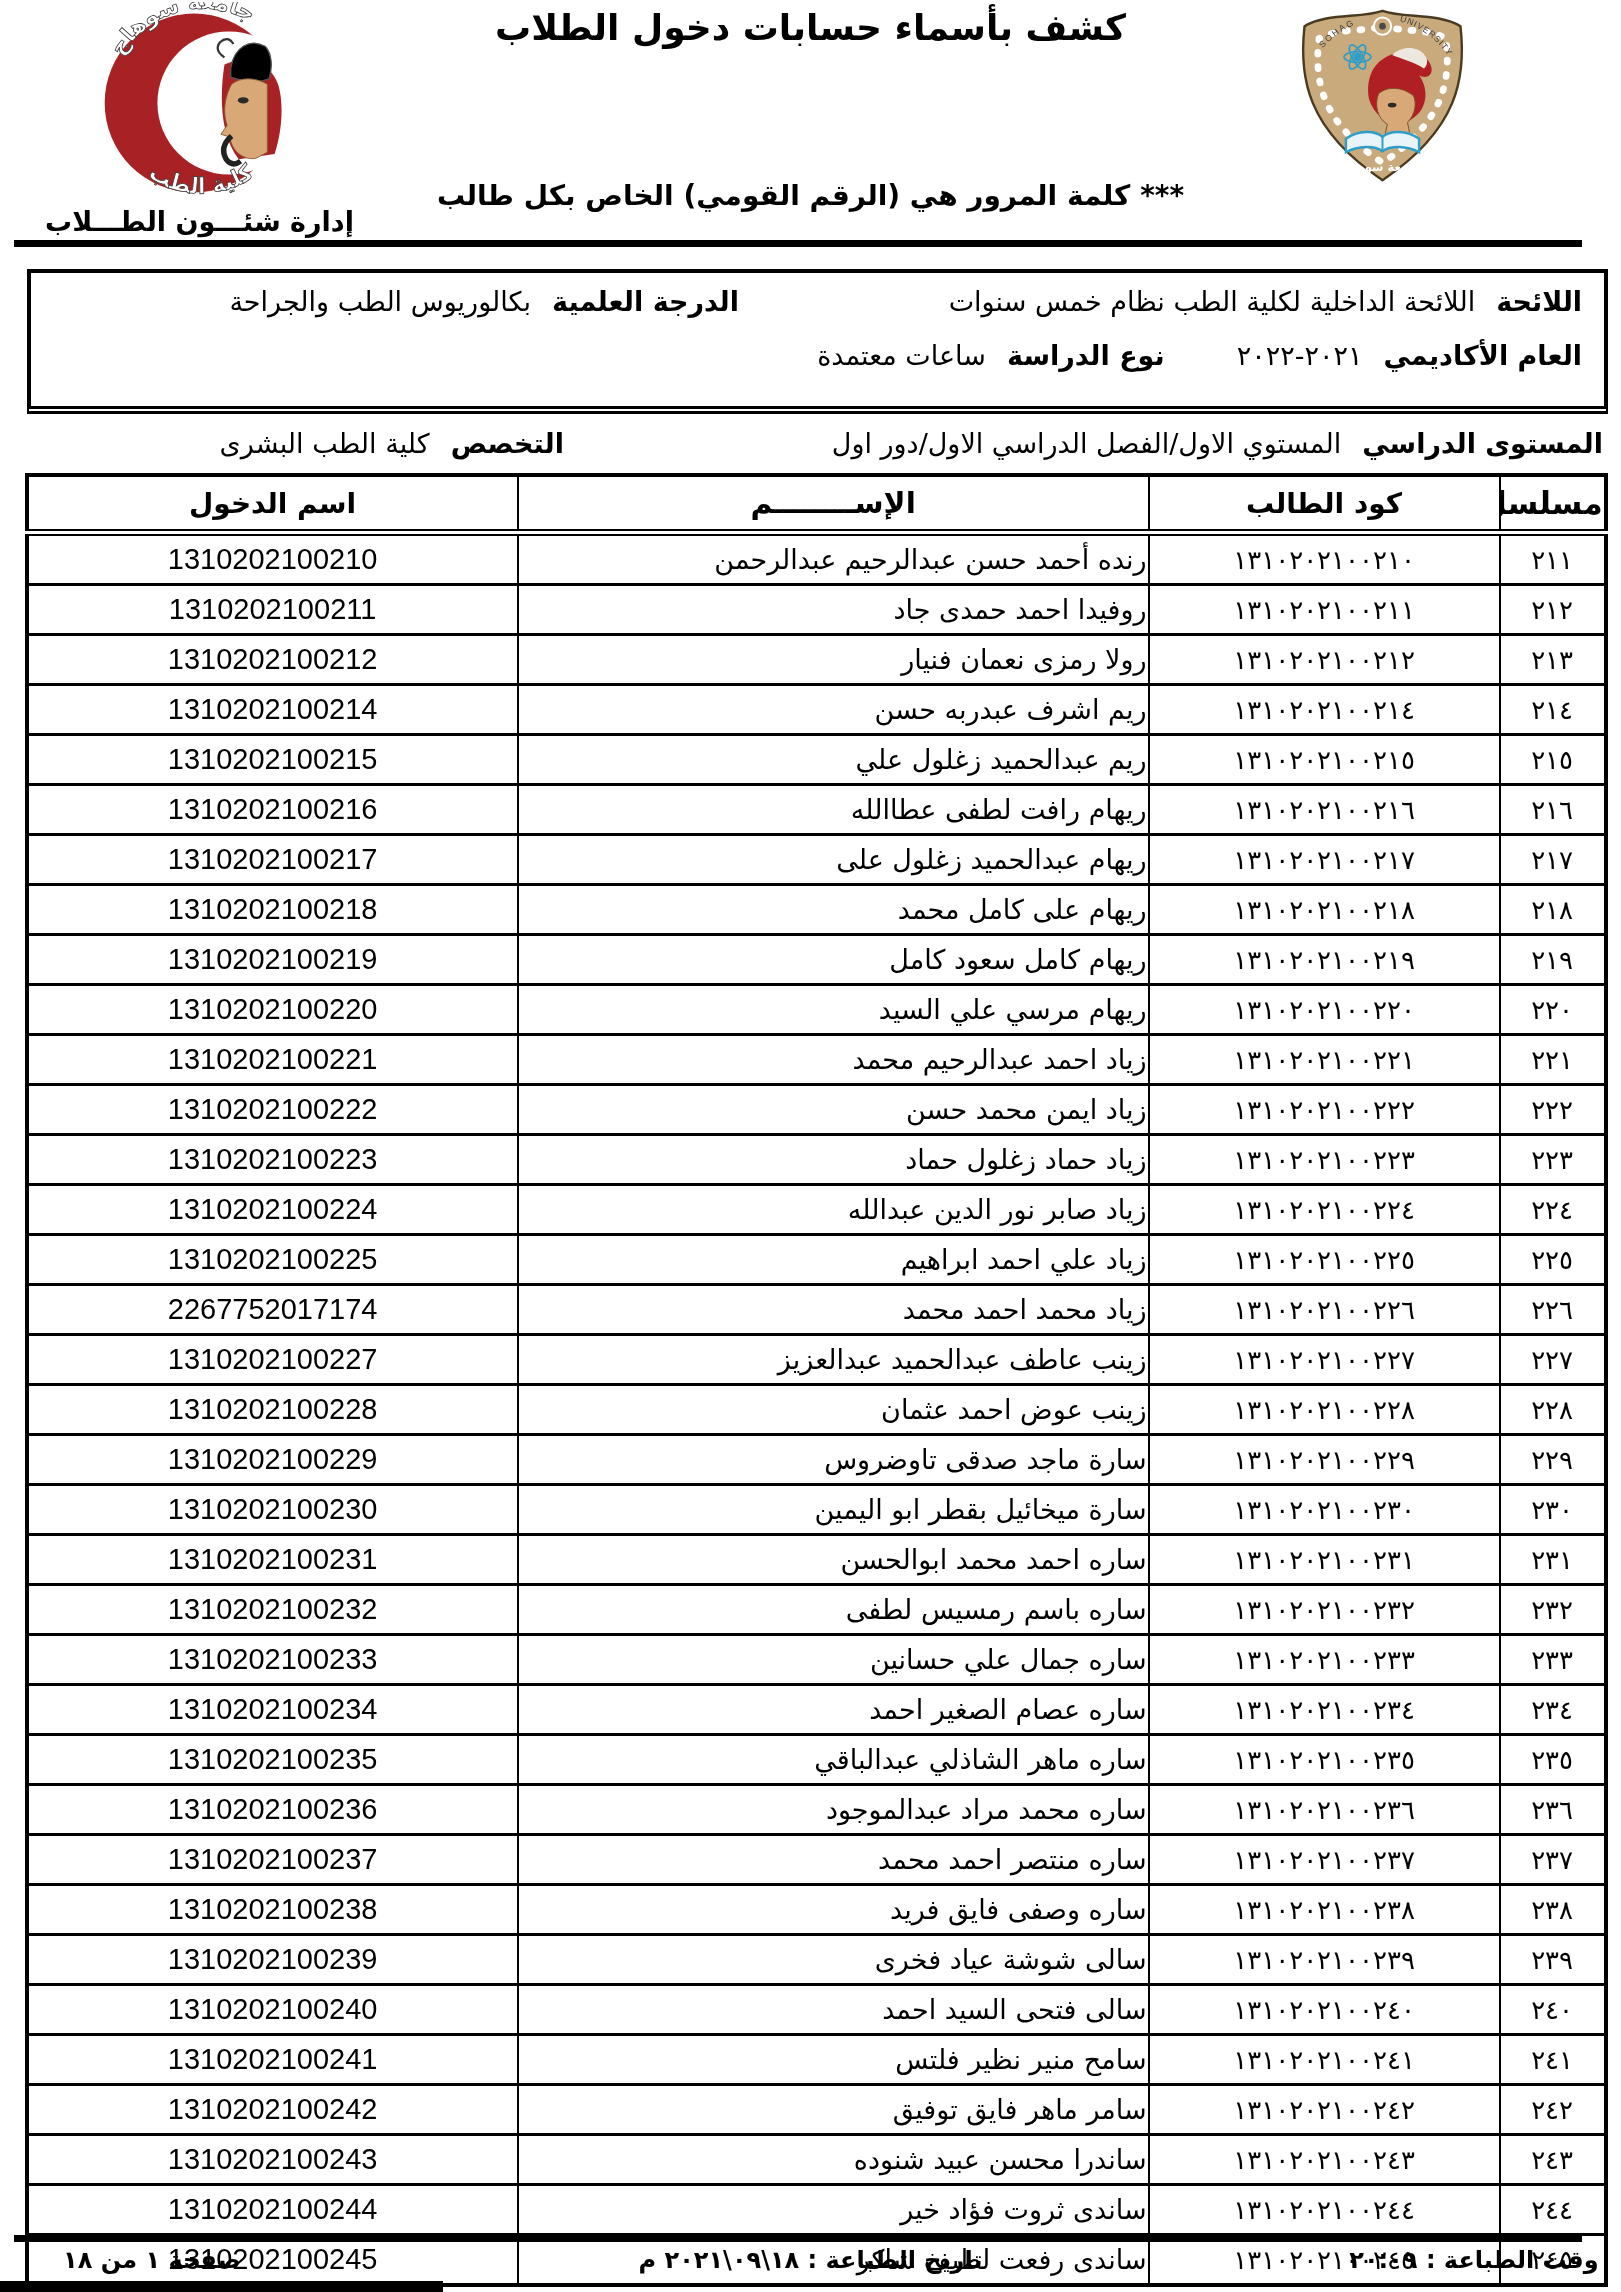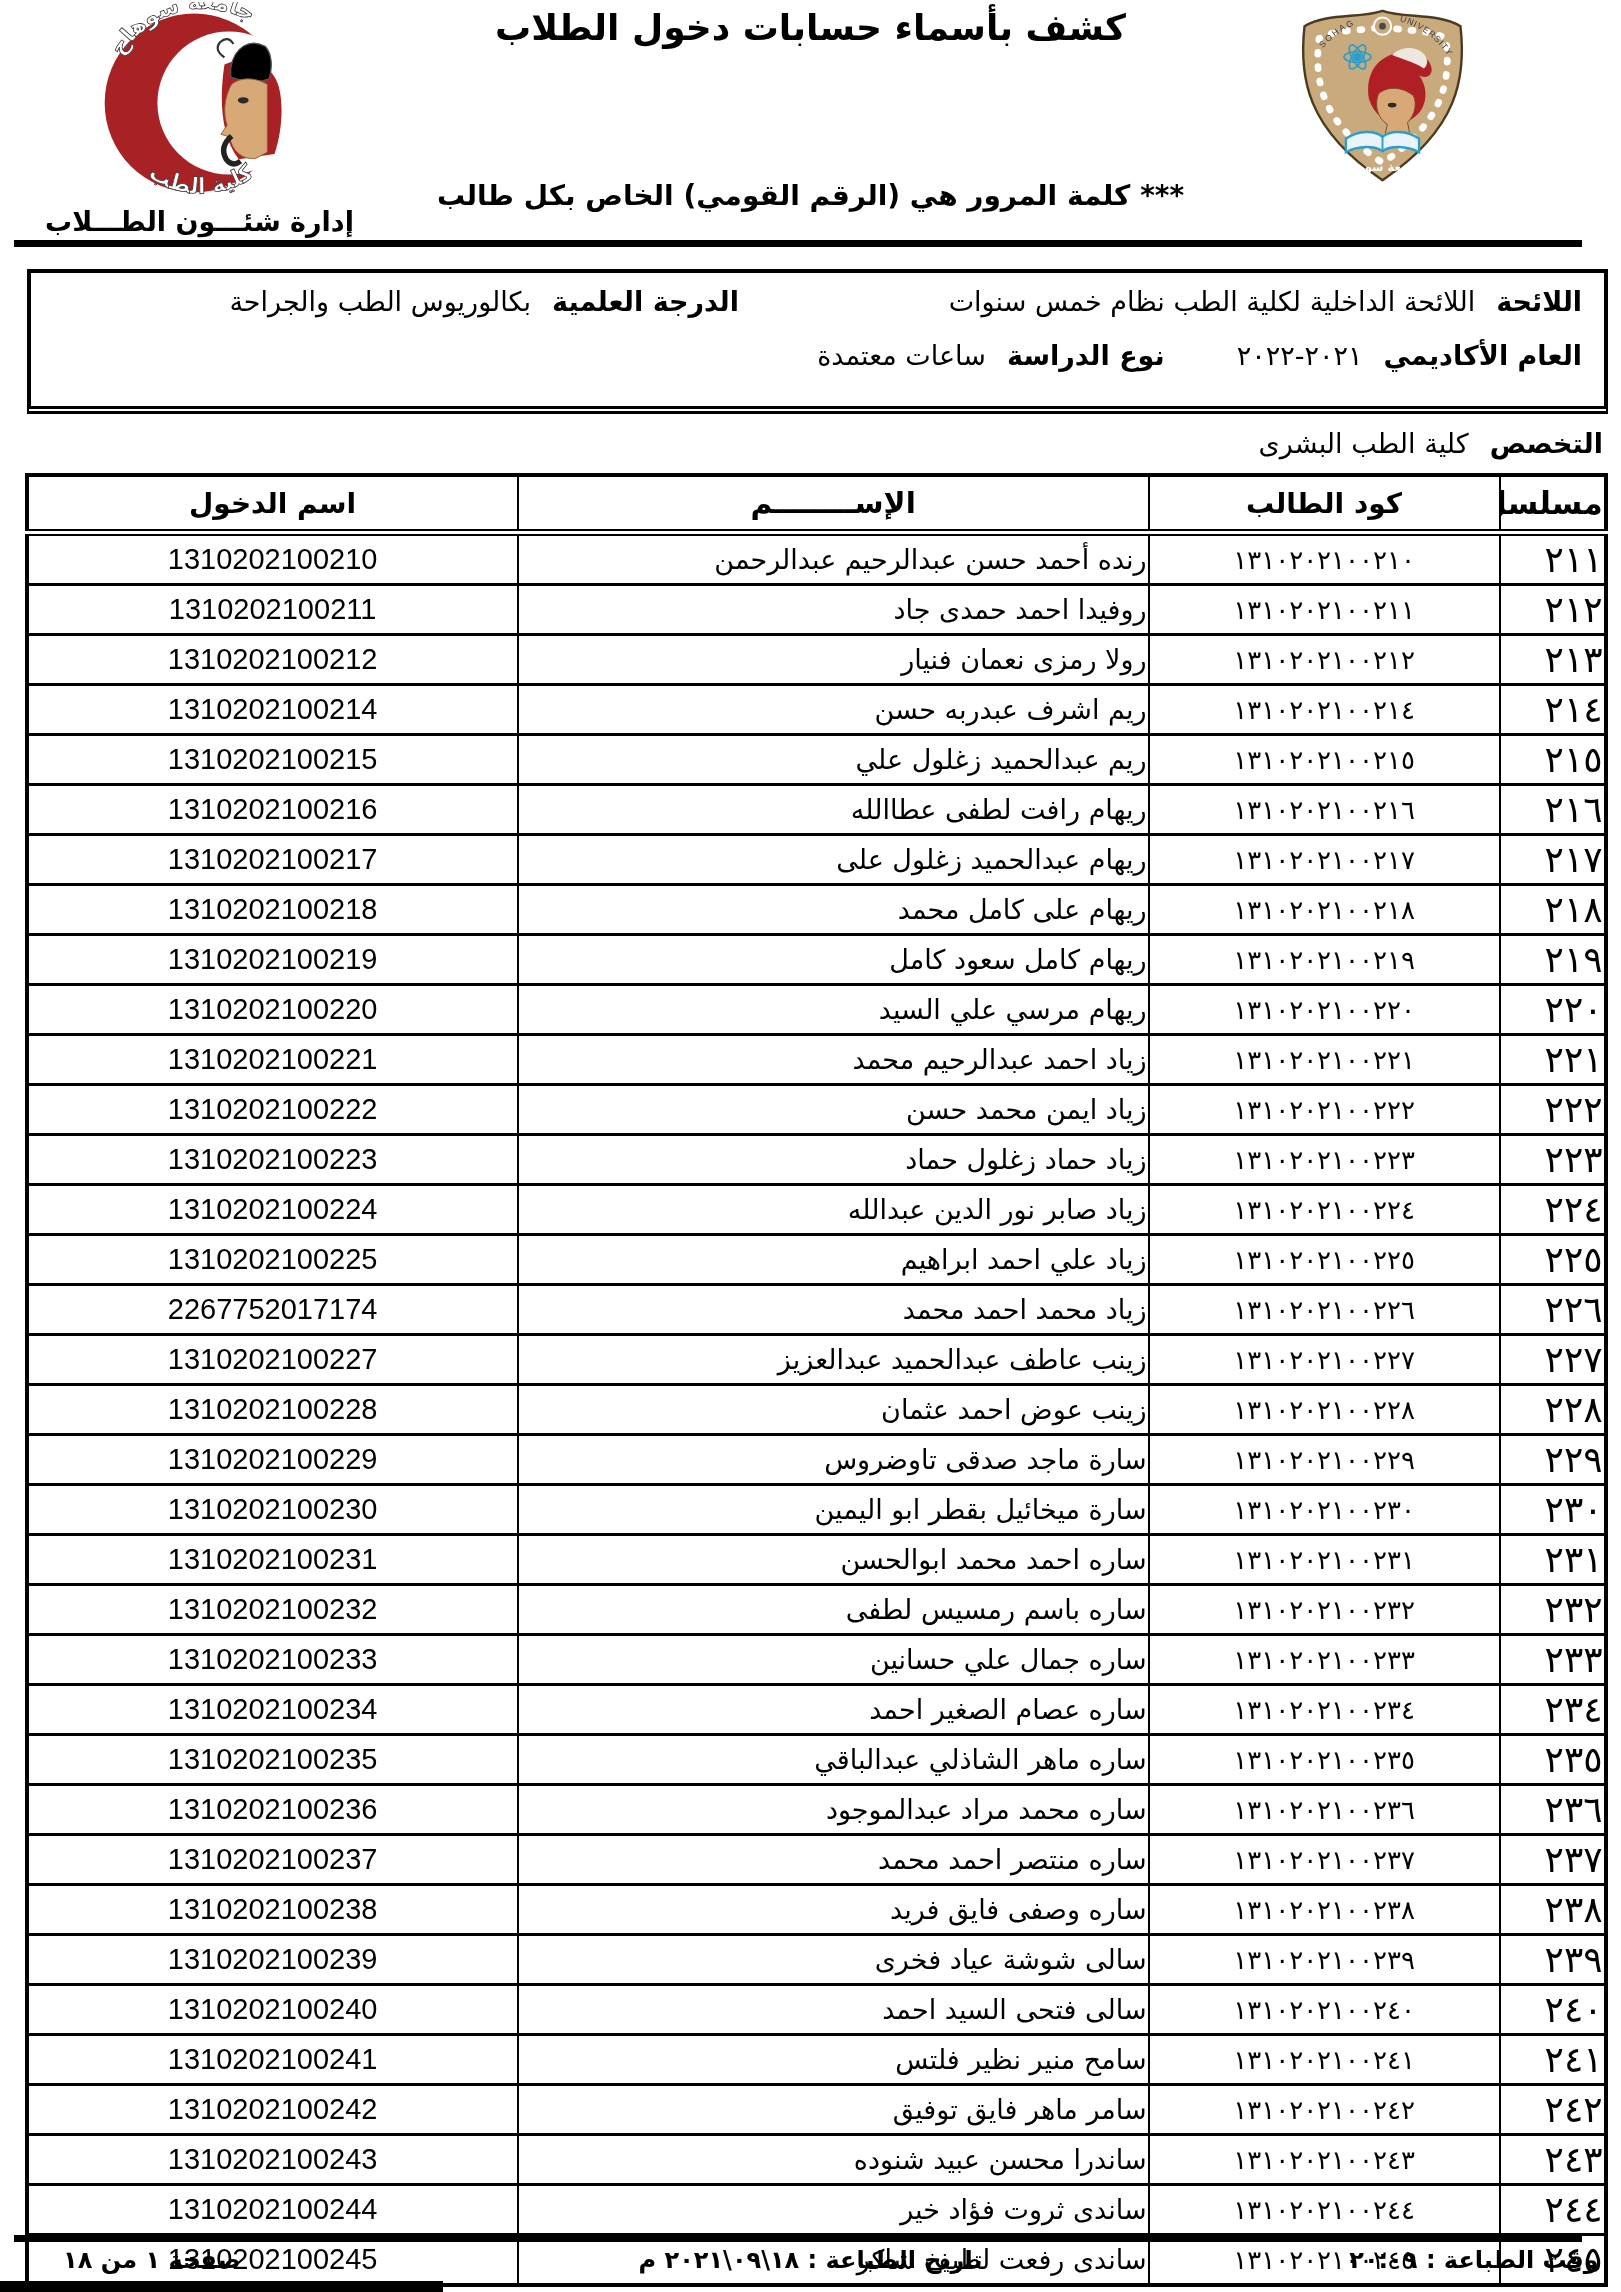--- a/index.html
+++ b/index.html
@@ -41,21 +41,21 @@
     position:absolute;top:473px;right:13.4px;width:1579px;
     border-collapse:collapse;table-layout:fixed;border:4.5px solid #000;
   }
   .roster th,.roster td{border:2.7px solid #000;vertical-align:middle;overflow:hidden;white-space:nowrap;}
   .roster th{height:50px;border-bottom:7.2px double #000;font-weight:bold;text-align:center;}
   .roster td{height:45px;border-top:3.6px solid #000;}
   .th-serial{font-size:31px;}
   .th-code{font-size:28px;}
   .th-name{font-size:29.6px;}
   .th-login{font-size:28px;}
-  .cell-serial{font-size:36px;letter-spacing:2.7px;margin-top:36px;}
+  .cell-serial{text-align:center;font-size:26px;letter-spacing:2.7px;margin-top:36px;}
   .cell-code{text-align:center;font-size:26px;letter-spacing:6.3px;}
   .cell-name{font-size:27px;padding-right:1px;}
   .cell-login{text-align:center;font-family:"Liberation Sans",sans-serif;font-size:29px;}
   
   .foot{position:absolute;top:2246px;left:0;right:0;font-size:24px;font-weight:bold;}
   .foot-time{position:absolute;right:22.4px;}
   .foot-date{position:absolute;left:50%;transform:translateX(-50%);}
   .foot-page{position:absolute;left:63px;}
   .bottom-bar{position:absolute;left:0;bottom:0;width:443px;height:11.6px;background:#000;}
 </style>
@@ -155,20 +155,26 @@
         </div>
         <div class="pair">
           <b>نوع الدراسة</b>
           <span>ساعات معتمدة</span>
         </div>
       </div>
     </div>
   </div>
 
   <div class="level-line">
+    <div class="grow">
+      <div class="pair">
+        <b>المستوى الدراسي</b>
+        <span>المستوي الاول/الفصل الدراسي الاول/دور اول</span>
+      </div>
+    </div>
     <div class="leftcol pair">
       <b>التخصص</b>
       <span>كلية الطب البشرى</span>
     </div>
   </div>
 
   <table class="roster">
     <colgroup>
       <col style="width:106px">
         <col style="width:351px">

